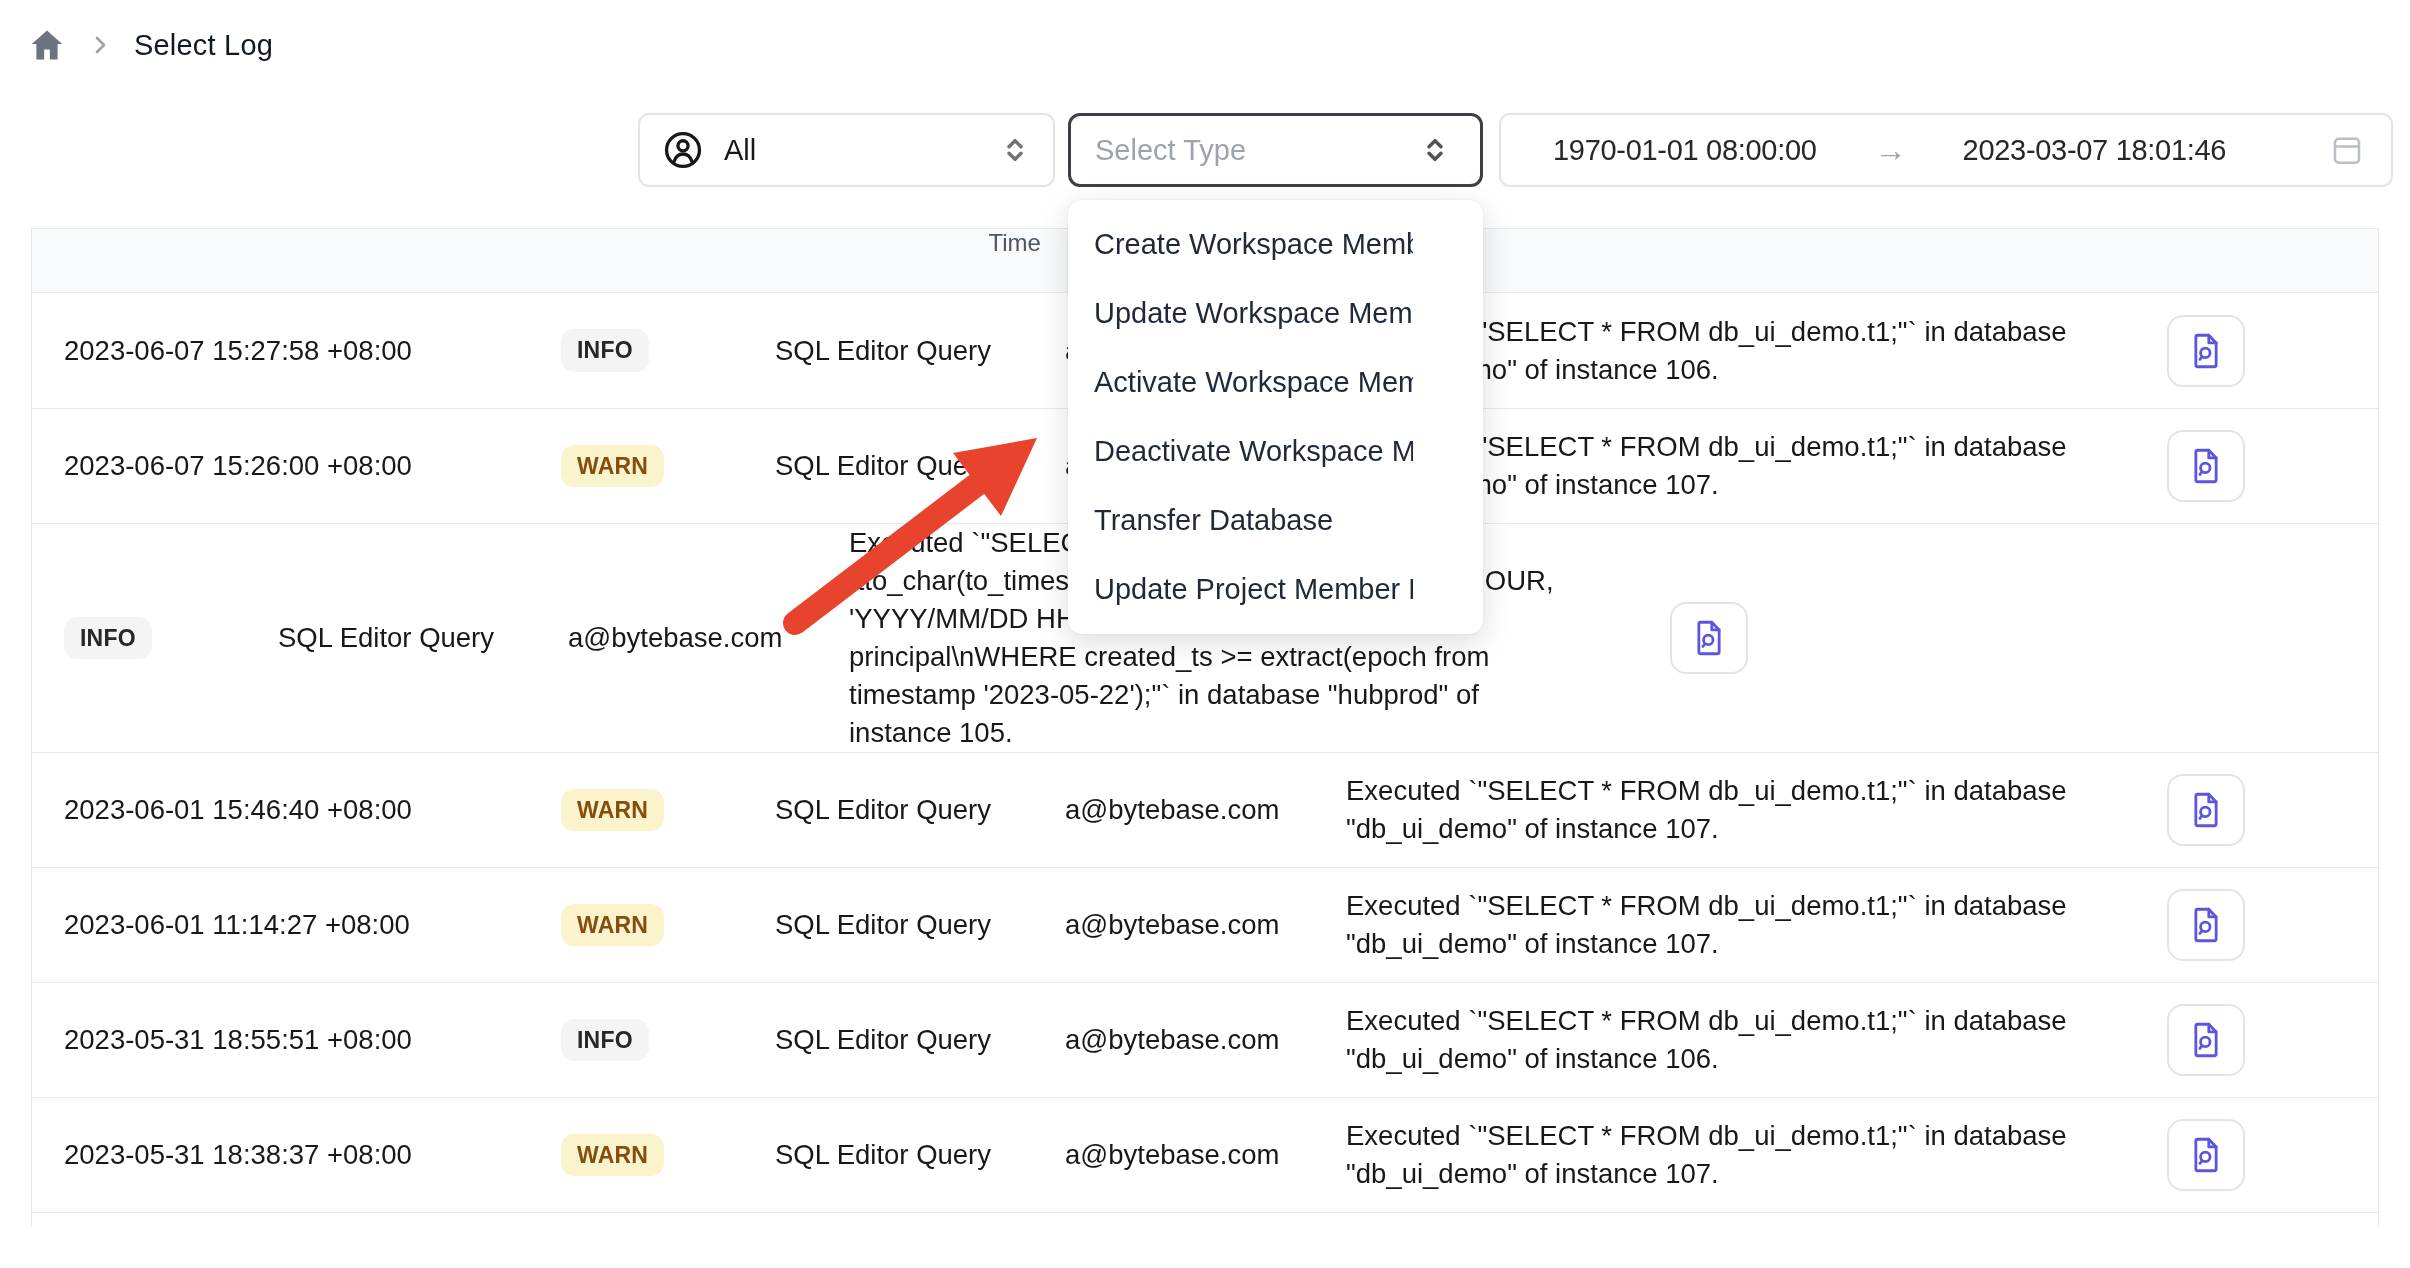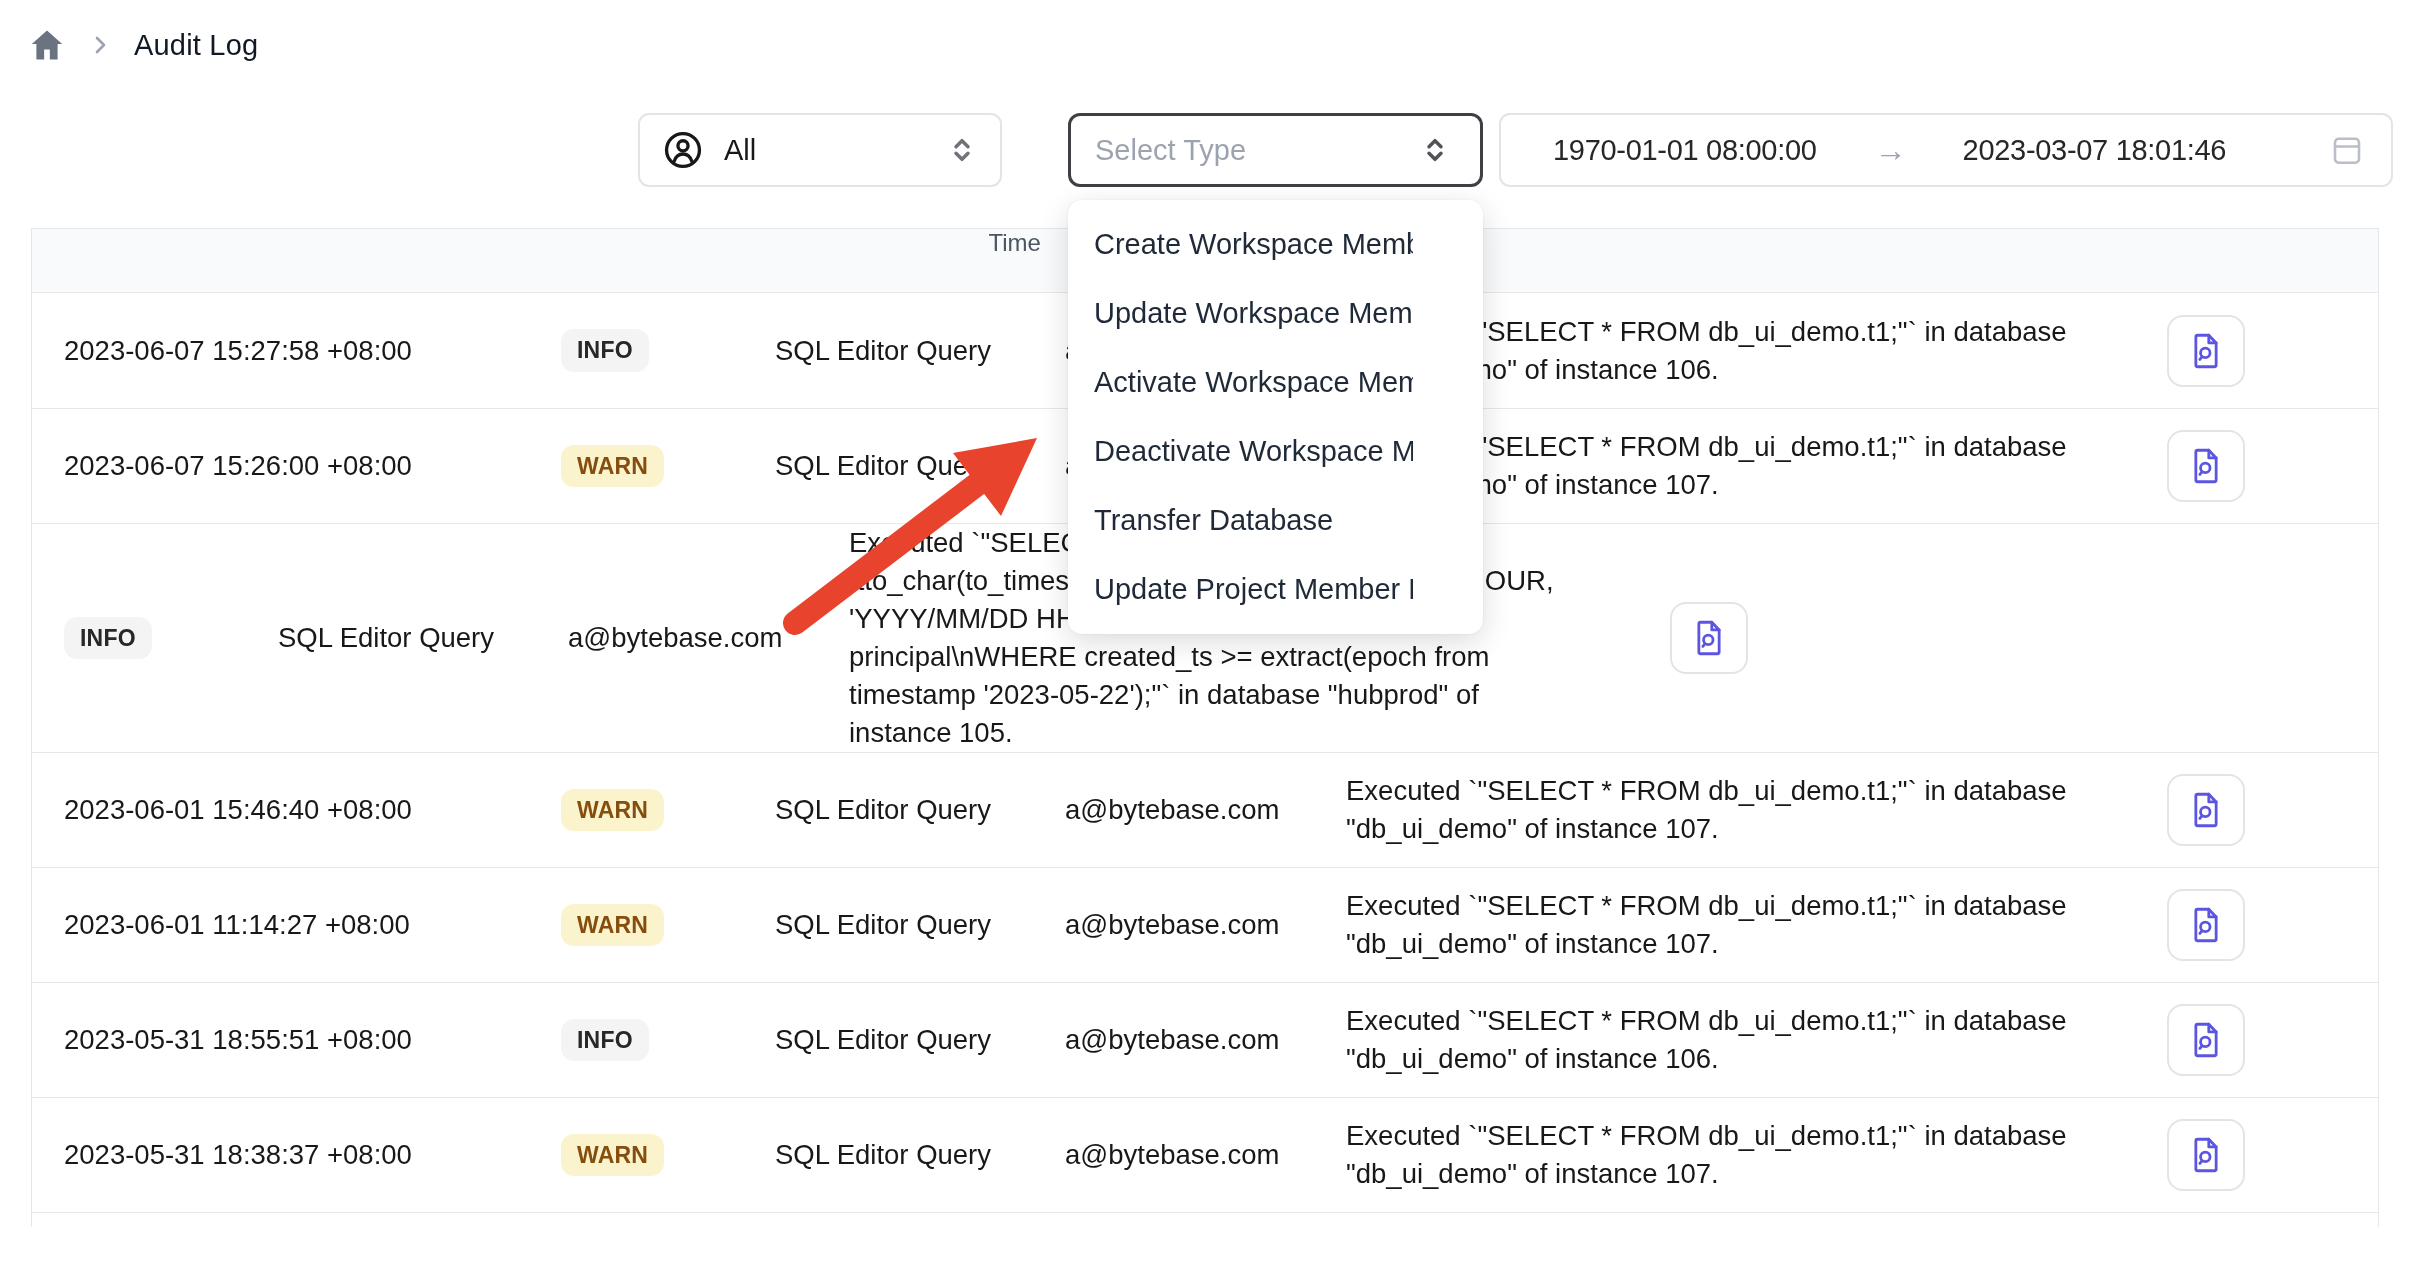--- a/index.html
+++ b/index.html
@@ -11,21 +11,21 @@
   svg { display:block; }
 
   
   .breadcrumb { position:absolute; left:28px; top:26px; display:flex; align-items:center; gap:22px; }
   .breadcrumb .home { width:38px; height:38px; }
   .breadcrumb .sep { width:24px; height:24px; }
   .breadcrumb .title { font-size:29px; font-weight:500; color:#111827; letter-spacing:.2px; }
 
   
   .select-box { position:absolute; top:113px; height:74px; background:#fff; display:flex; align-items:center; }
-  .actor-select { left:638px; width:364px; border:2px solid #e4e4e7; border-radius:11px; padding:0 22px 0 22px; gap:20px; cursor:pointer; }
+  .actor-select { left:638px; width:417px; border:2px solid #e4e4e7; border-radius:11px; padding:0 22px 0 22px; gap:20px; cursor:pointer; }
   .actor-select .label { font-size:29px; color:#18181b; flex:1; }
   .type-select { left:1068px; width:415px; border:3px solid #3f3f46; border-radius:12px; padding:0 29px 0 24px; cursor:pointer; }
   .type-select .placeholder { font-size:29px; color:#9ca3af; flex:1; }
   .chevrons { width:32px; height:32px; flex:none; }
 
   .date-range { position:absolute; left:1499px; top:113px; width:894px; height:74px;
     border:2px solid #e4e4e7; border-radius:11px; display:flex; align-items:center;
     padding:0 26px 0 52px; background:#fff; }
   .date-range .dt { font-size:29px; color:#27272a; letter-spacing:-.3px; }
   .date-range .range-arrow { font-size:32px; color:#9ca3af; margin:0 56px 0 58px; }
@@ -73,21 +73,21 @@
   <span>
     <svg class="home" viewBox="0 0 24 24" fill="#6b7280">
         <path d="M12 2.8l9.6 8.6h-2.9v9.8h-4.9v-6.4h-3.6v6.4H5.3v-9.8H2.4L12 2.8z"></path>
       </svg>
   </span>
   <span>
     <svg class="sep" viewBox="0 0 24 24" fill="none" stroke="#9ca3af" stroke-width="2.6" stroke-linecap="round" stroke-linejoin="round">
         <polyline points="9 5 16 12 9 19"></polyline>
       </svg>
   </span>
-  <span class="title">Audit Log</span>
+  <span class="title">Select Log</span>
 </div>
 
 <div class="select-box actor-select">
   <span>
     <svg width="42" height="42" viewBox="0 0 24 24" fill="none" stroke="#18181b" stroke-width="1.9" stroke-linecap="round" stroke-linejoin="round">
       <circle cx="12" cy="12" r="9.4"></circle>
       <circle cx="12" cy="9.6" r="2.9"></circle>
       <path d="M6.9 18.6c.9-2.8 2.8-4.3 5.1-4.3s4.2 1.5 5.1 4.3"></path>
     </svg>
   </span>

